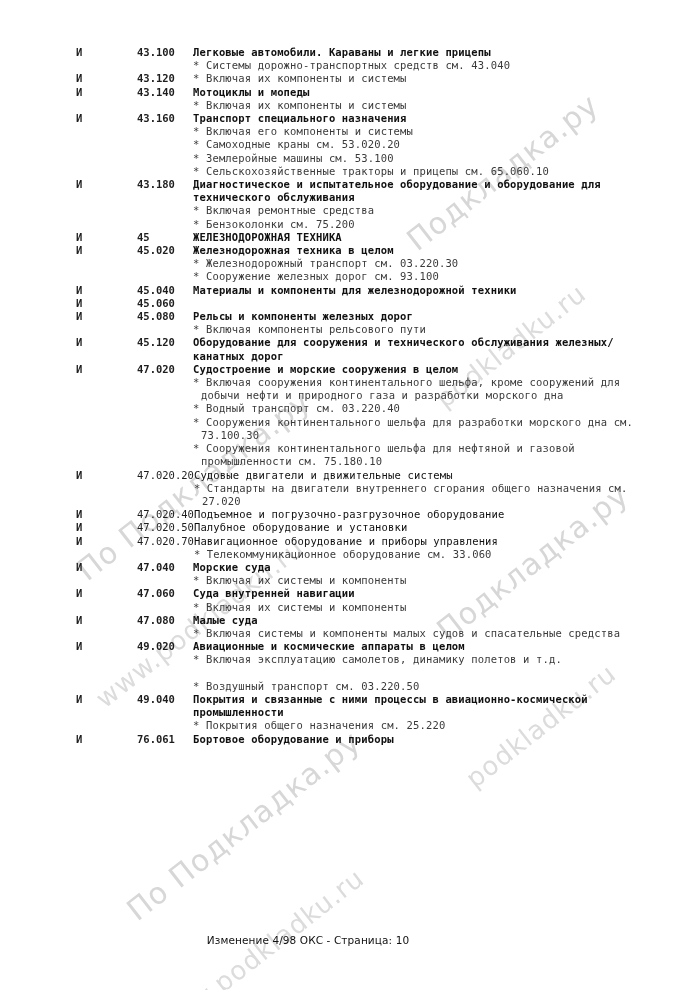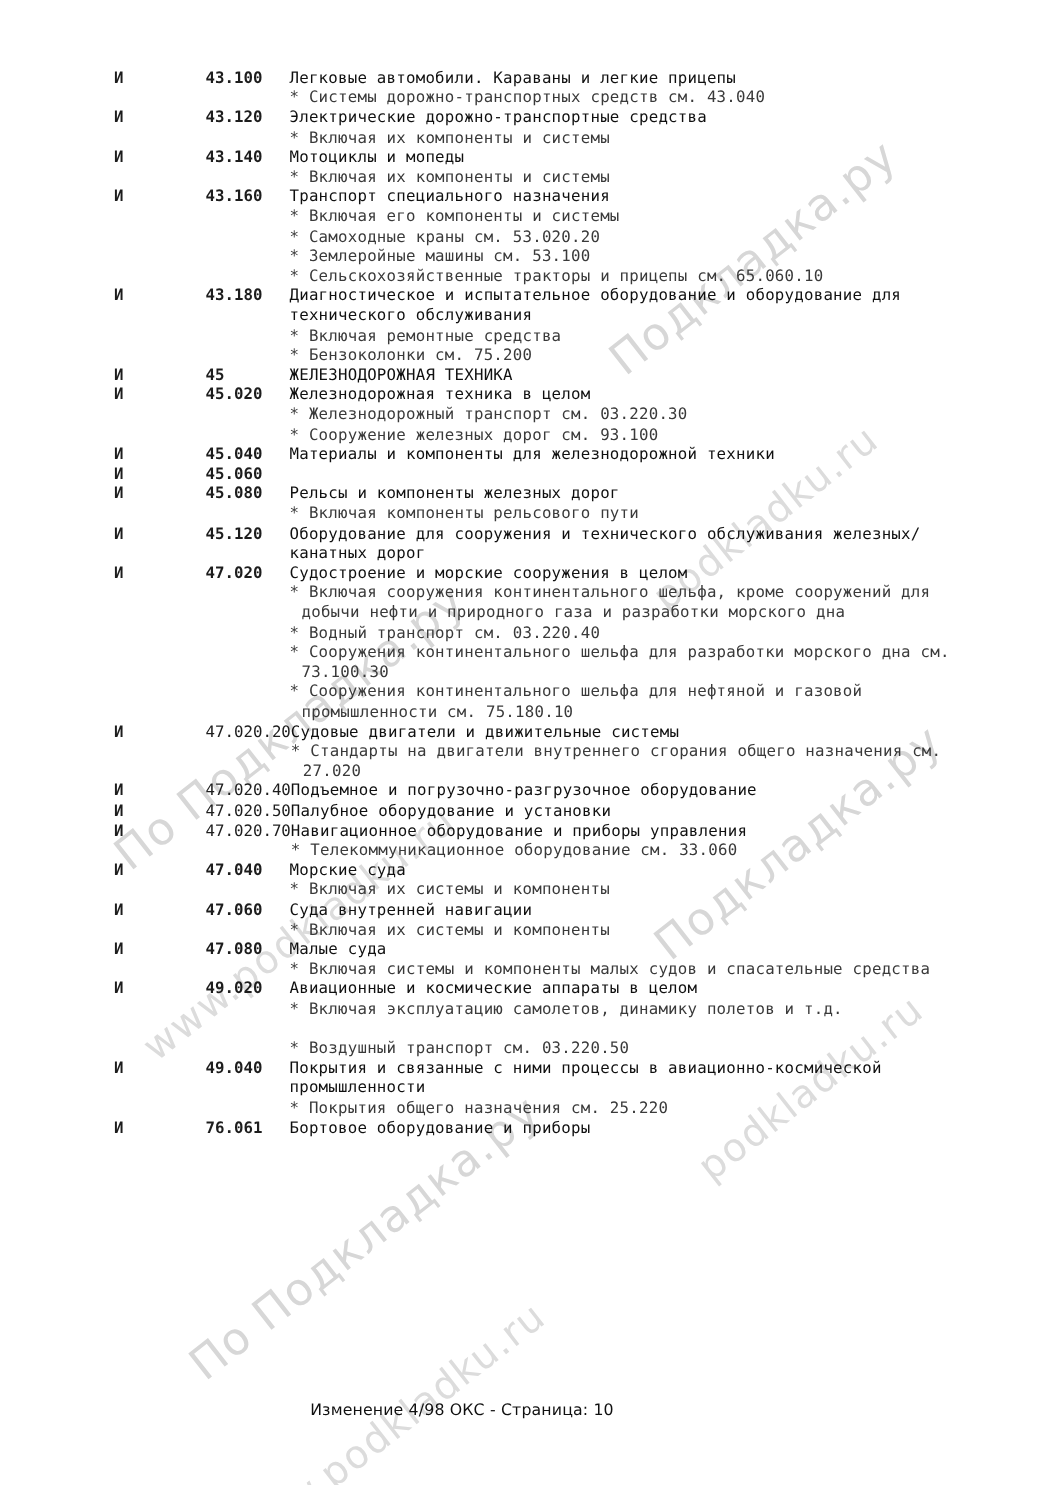--- a/index.html
+++ b/index.html
@@ -81,21 +81,21 @@
 
   .code-bold{ font-weight:700; }
   .code-reg { font-weight:400; }
 
   .title{
     font-size:10.5px;
     color:#101010;
     line-height:13.2px;
     letter-spacing:0.15px;
   }
-  .title-bold{ font-weight:400; }
+  .title-bold{ font-weight:700; }
   .title-reg { font-weight:400; }
 
   .note{
     font-size:10.5px;
     color:#3a3a3a;
     font-weight:400;
     line-height:13.2px;
     letter-spacing:0.15px;
     padding-left:8px;
     text-indent:-8px;
@@ -140,21 +140,20 @@
             <div class="title title-bold">Легковые автомобили. Караваны и легкие прицепы</div>
             <div class="note">* Системы дорожно-транспортных средств см. 43.040</div>
           </div>
         </div>
       </div>
       <div class="entry">
         <div class="row">
           <div class="col-mark">И</div>
           <div class="col-code code-bold">43.120</div>
           <div class="col-body">
-            <div class="title title-bold">Электрические дорожно-транспортные средства</div>
             <div class="note">* Включая их компоненты и системы</div>
           </div>
         </div>
       </div>
       <div class="entry">
         <div class="row">
           <div class="col-mark">И</div>
           <div class="col-code code-bold">43.140</div>
           <div class="col-body">
             <div class="title title-bold">Мотоциклы и мопеды</div>

